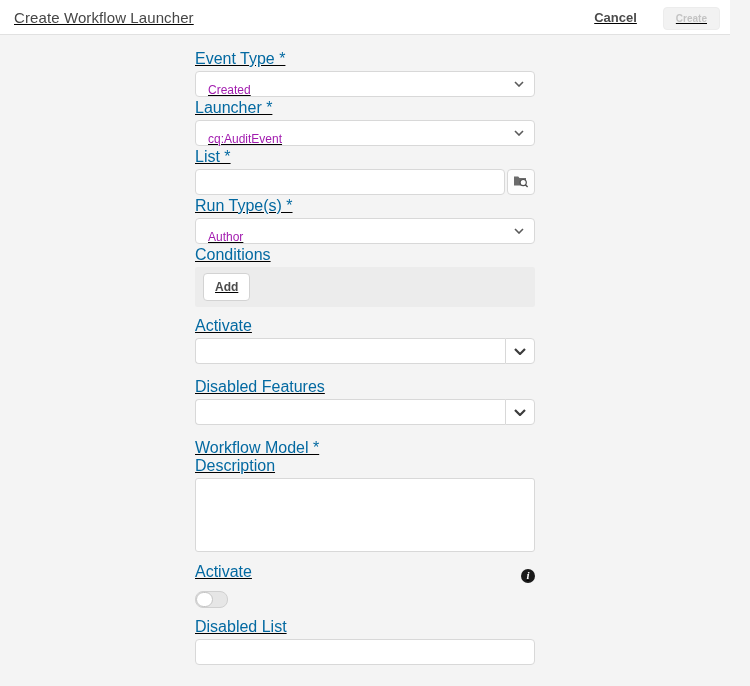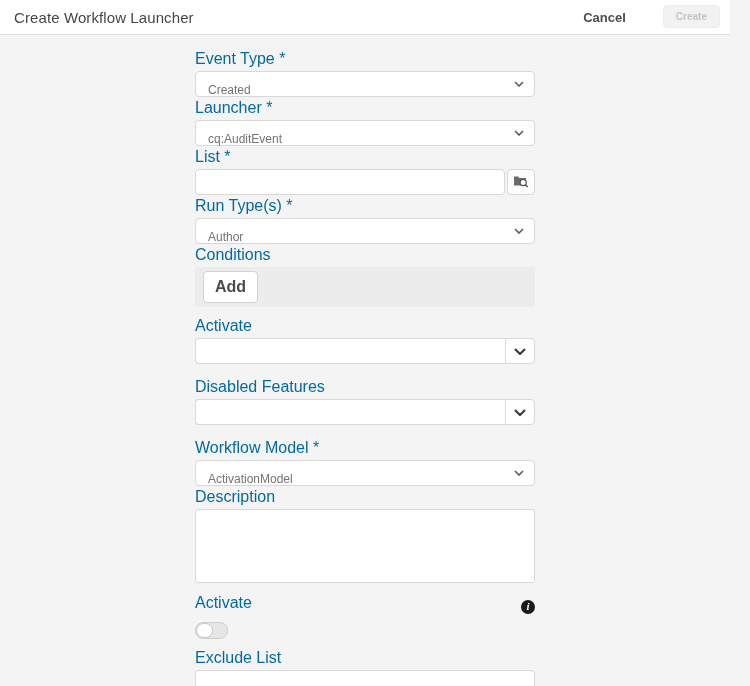--- a/index.html
+++ b/index.html
@@ -7,38 +7,39 @@
   body {
     font-family: "Liberation Sans", sans-serif;
     background: #f4f4f4;
   }
   .app {
     width: 730px;
     height: 686px;
     background: #f4f4f4;
     overflow: hidden;
     position: relative;
+    text-decoration: underline;
   }
   
   .topbar {
     height: 35px;
     background: #ffffff;
     border-bottom: 1px solid #e1e1e1;
     display: flex;
     align-items: center;
     justify-content: space-between;
     padding: 0 10px 0 14px;
   }
   .topbar-title {
     font-size: 15px;
     color: #464646;
     font-weight: 400;
     letter-spacing: 0.1px;
   }
-  .topbar-actions { display: flex; align-items: flex-start; gap: 27px; }
+  .topbar-actions { display: flex; align-items: flex-end; gap: 16px; }
   .btn-cancel {
     background: transparent;
     border: none;
     font-family: "Liberation Sans", sans-serif;
     font-size: 13px;
     color: #4b4b4b;
     font-weight: 700;
     padding: 5px 10px;
     cursor: pointer;
   }
@@ -76,21 +77,21 @@
     display: flex;
     align-items: center;
     font-size: 12px;
     color: #323232;
   }
   .select-box {
     justify-content: space-between;
     padding: 0 10px 0 12px;
     cursor: pointer;
   }
-  .select-value { color: #737373; margin-top: 12px; }
+  .select-value { color: #a21caf; margin-top: 12px; }
   .text-input {
     height: 26px;
     width: 100%;
     background: #ffffff;
     border: 1px solid #d8d8d8;
     border-radius: 4px;
     padding: 0 10px;
     font-family: "Liberation Sans", sans-serif;
     font-size: 12px;
     color: #323232;
@@ -120,21 +121,21 @@
     display: flex;
     align-items: center;
     padding: 0 8px;
     margin-bottom: 13px;
   }
   .btn-add {
     background: #ffffff;
     border: 1px solid #d3d3d3;
     border-radius: 4px;
     font-family: "Liberation Sans", sans-serif;
-    font-size: 16px;
+    font-size: 12px;
     font-weight: 700;
     color: #4b4b4b;
     padding: 6px 11px;
     cursor: pointer;
   }
   
   .combo { display: flex; }
   .combo .text-input {
     flex: 1;
     border-top-right-radius: 0;
@@ -314,44 +315,36 @@
             <svg class="chev-svg" width="12" height="7" viewBox="0 0 12 7">
                 <polyline points="1,1 6,6 11,1" fill="none" stroke="#3c3c3c" stroke-width="2.2"></polyline>
               </svg>
           </span>
         </button>
       </div>
     </div>
 
     <div class="field-group">
       <span class="field-label">Workflow Model *</span>
-      <div class="control select-box">
-        <span class="select-value">ActivationModel</span>
-        <span>
-          <svg class="chev-svg" width="10" height="6" viewBox="0 0 10 6">
-              <polyline points="1,1 5,5 9,1" fill="none" stroke="#5a5a5a" stroke-width="1.6"></polyline>
-            </svg>
-        </span>
-      </div>
     </div>
 
     <div class="mb-md">
       <span class="field-label">Description</span>
       <textarea class="textarea" style=""></textarea>
     </div>
 
     <div>
       <div class="label-row">
         <span class="field-label">Activate</span>
         <span class="info-icon">i</span>
       </div>
       <div class="toggle">
         <div class="toggle-knob"></div>
       </div>
     </div>
 
     <div>
-      <span class="field-label">Exclude List</span>
+      <span class="field-label">Disabled List</span>
       <input class="text-input" type="text" value="" style="">
     </div>
 
   </div>
 </div>
 
 </body></html>

